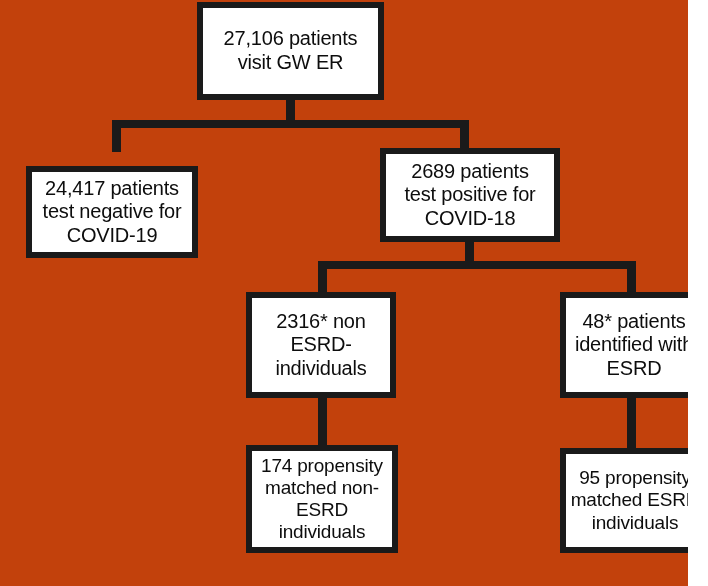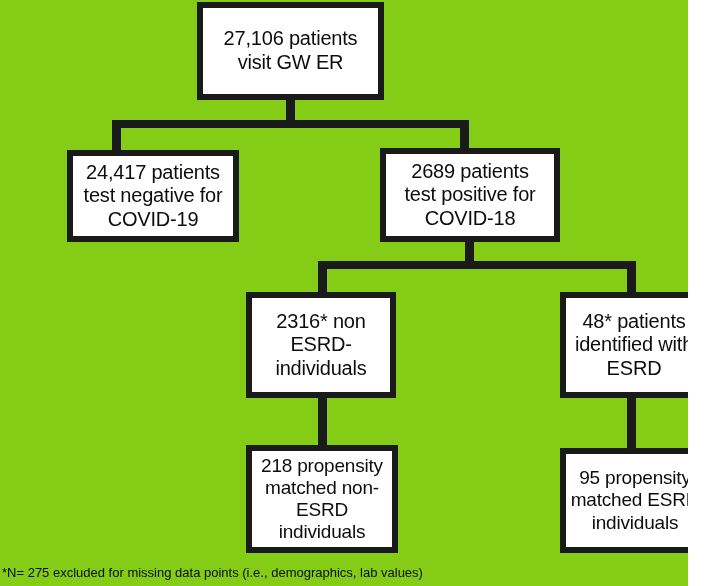--- a/index.html
+++ b/index.html
@@ -4,21 +4,21 @@
 <style>
   html, body {
     margin: 0;
     padding: 0;
     background: #ffffff;
   }
   #canvas {
     position: relative;
     width: 688px;
     height: 586px;
-    background: #84cc16;
+    background: #c2410c;
     overflow: hidden;
     font-family: "Liberation Sans", sans-serif;
   }
   .node {
     position: absolute;
     box-sizing: border-box;
     background: #ffffff;
     border: 6px solid #1a1a1a;
     display: flex;
     align-items: center;
@@ -68,21 +68,21 @@
   <div class="conn" style="left:627px; top:261px; width:9px; height:34px;"></div>
 
   <div class="conn" style="left:318px; top:393px; width:9px; height:54px;"></div>
   <div class="conn" style="left:627px; top:393px; width:9px; height:56px;"></div>
 
   <div class="node" style="left:197px; top:2px; width:187px; height:98px;">
     <span class="label">27,106 patients
 visit GW ER</span>
   </div>
 
-  <div class="node" style="left:26px; top:150px; width:172px; height:92px;margin-left:41px;">
+  <div class="node" style="left:26px; top:166px; width:172px; height:92px;">
     <span class="label small">24,417 patients
 test negative for
 COVID-19</span>
   </div>
 
   <div class="node" style="left:380px; top:148px; width:180px; height:94px;">
     <span class="label">2689 patients
 test positive for
 COVID-18</span>
   </div>
@@ -93,27 +93,26 @@
 individuals</span>
   </div>
 
   <div class="node" style="left:560px; top:292px; width:148px; height:106px;">
     <span class="label">48* patients
 identified with
 ESRD</span>
   </div>
 
   <div class="node small" style="left:246px; top:445px; width:152px; height:108px;">
-    <span class="label small">218 propensity
+    <span class="label small">174 propensity
 matched non-
 ESRD
 individuals</span>
   </div>
 
   <div class="node small" style="left:560px; top:448px; width:150px; height:105px;">
     <span class="label small">95 propensity
 matched ESRD
 individuals</span>
   </div>
 
-  <div class="footnote" style="left:2px; top:565px;">*N= 275 excluded for missing data points (i.e., demographics, lab values)</div>
 
 </div>
 
 </body></html>

